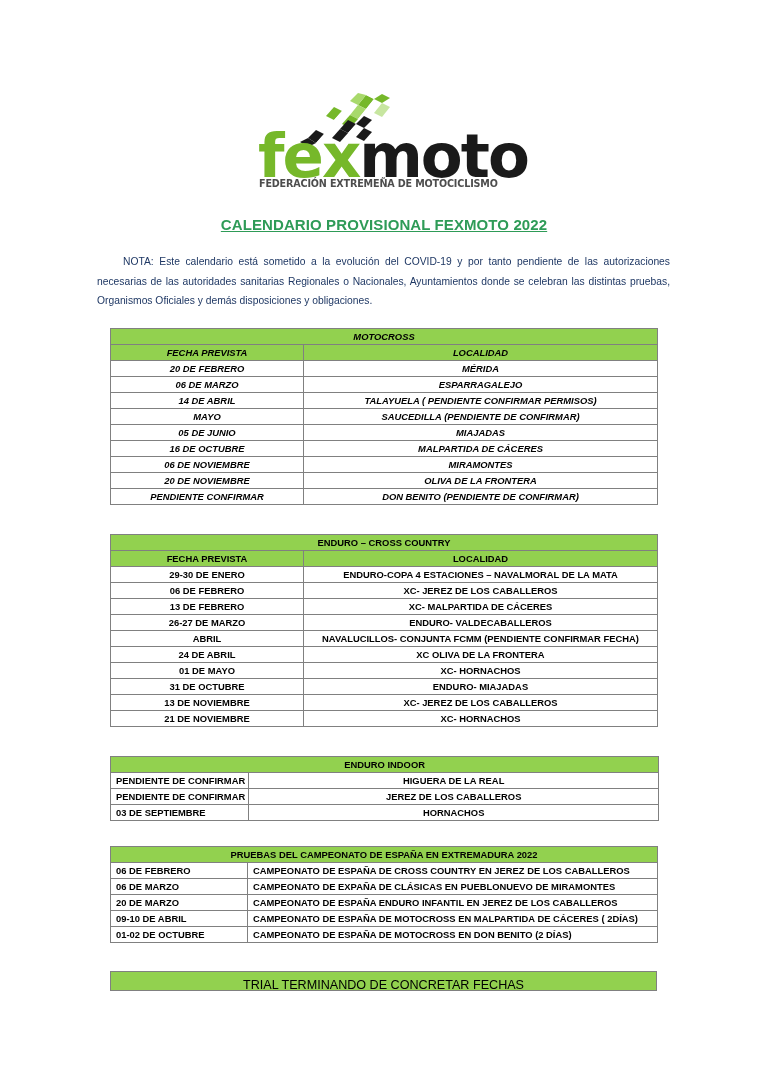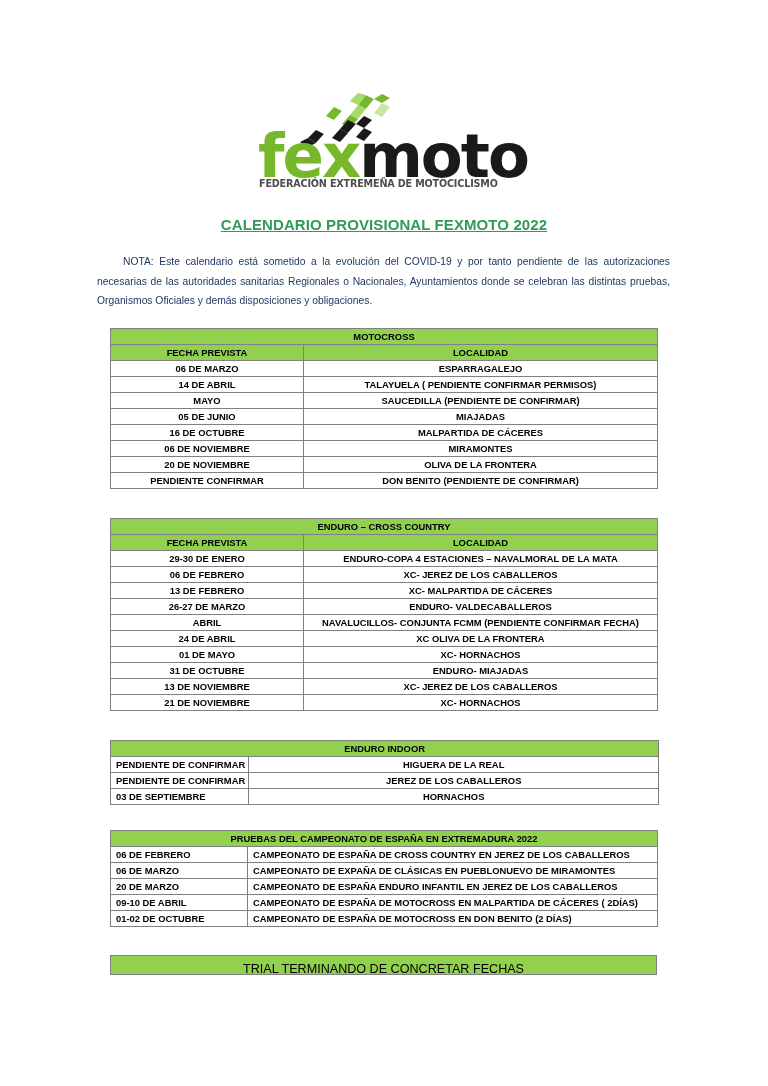--- a/index.html
+++ b/index.html
@@ -110,21 +110,21 @@
 
   .tbl-wrap { margin-left: 110px; }
 
   
   .w-a1 { width: 193px; }
   .w-a2 { width: 354px; }
   
   .w-b1 { width: 137px; }
   .w-b2 { width: 410px; }
 
-  #table-motocross-wrap { margin-top: 17px; }
+  #table-motocross-wrap { margin-top: 17px; font-style: italic; }
   #table-enduro-cc-wrap { margin-top: 29px; }
   #table-enduro-indoor-wrap { margin-top: 29px; }
   #table-campeonato-wrap { margin-top: 25px; }
 
   
   .trial-wrap { margin-left: 110px; margin-top: 28px; }
   .trial-banner {
     width: 547px;
     height: 20px;
     line-height: 26px;
@@ -187,20 +187,24 @@
       </colgroup>
     <tbody>
       <tr>
         <td class="hdr" colspan="2">MOTOCROSS</td>
       </tr>
       <tr>
         <td class="hdr">FECHA PREVISTA</td>
         <td class="hdr">LOCALIDAD</td>
       </tr>
       <tr>
+          <td>20 DE FEBRERO</td>
+          <td>MÉRIDA</td>
+        </tr>
+      <tr>
           <td>06 DE MARZO</td>
           <td>ESPARRAGALEJO</td>
         </tr>
       <tr>
           <td>14 DE ABRIL</td>
           <td>TALAYUELA ( PENDIENTE CONFIRMAR PERMISOS)</td>
         </tr>
       <tr>
           <td>MAYO</td>
           <td>SAUCEDILLA (PENDIENTE DE CONFIRMAR)</td>

